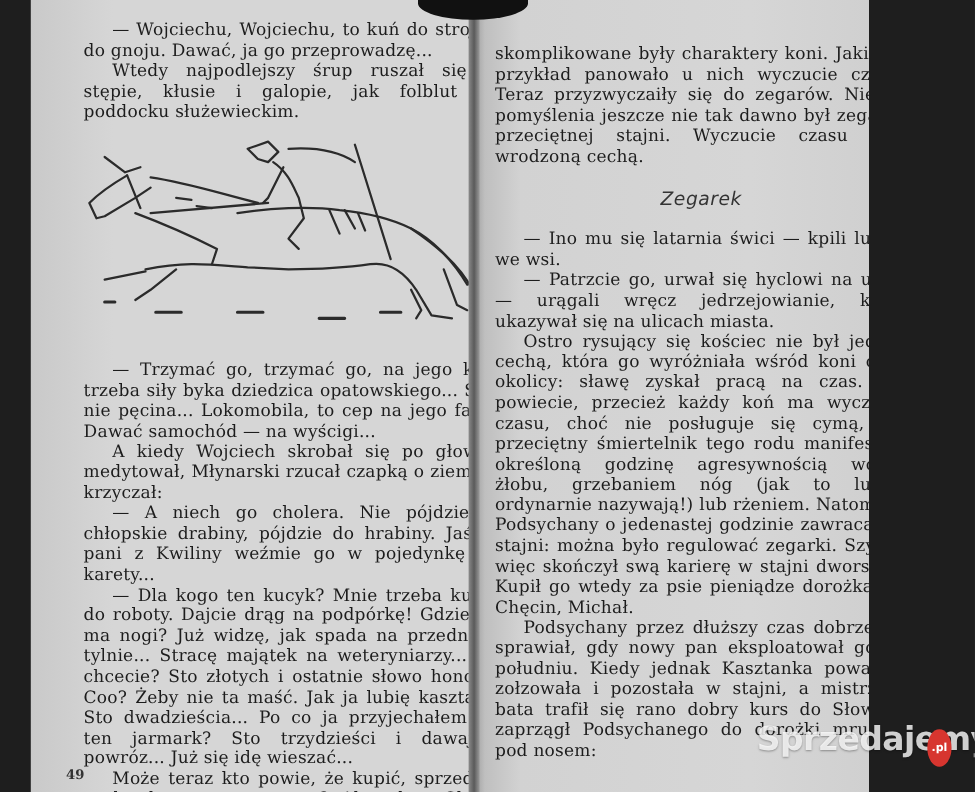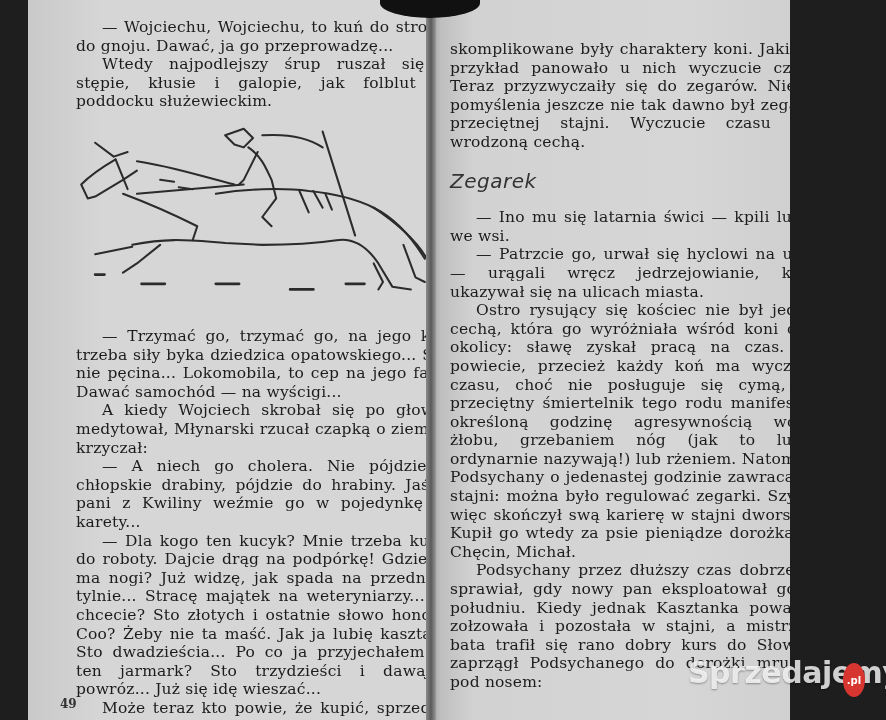--- a/index.html
+++ b/index.html
@@ -36,22 +36,22 @@
     }
     .text {
       position: absolute; font-size: 15.5px; line-height: 18.6px;
       text-align: justify; letter-spacing: 0.2px;
     }
     .left .text { left: 48px; width: 378px; }
     .right .text { left: 20px; width: 375px; }
     .para { display: block; }
     .indent { text-indent: 26px; }
     .chapter-title {
-      display: block; font-style: italic;
-      font-family: "DejaVu Sans", sans-serif; font-size: 20px;
+      display: block; text-align: center; font-style: italic;
+      font-family: "DejaVu Sans", sans-serif; font-size: 17px;
       margin: 20px 0 18px 0; letter-spacing: 0.5px; color: #333;
     }
     .illustration {
       position: absolute; left: 30px; top: 122px; width: 390px; height: 190px;
     }
     .page-number {
       position: absolute; font-size: 12px; font-weight: bold; color: #333;
     }
     .left .page-number { left: 32px; top: 697px; }
     .watermark {

